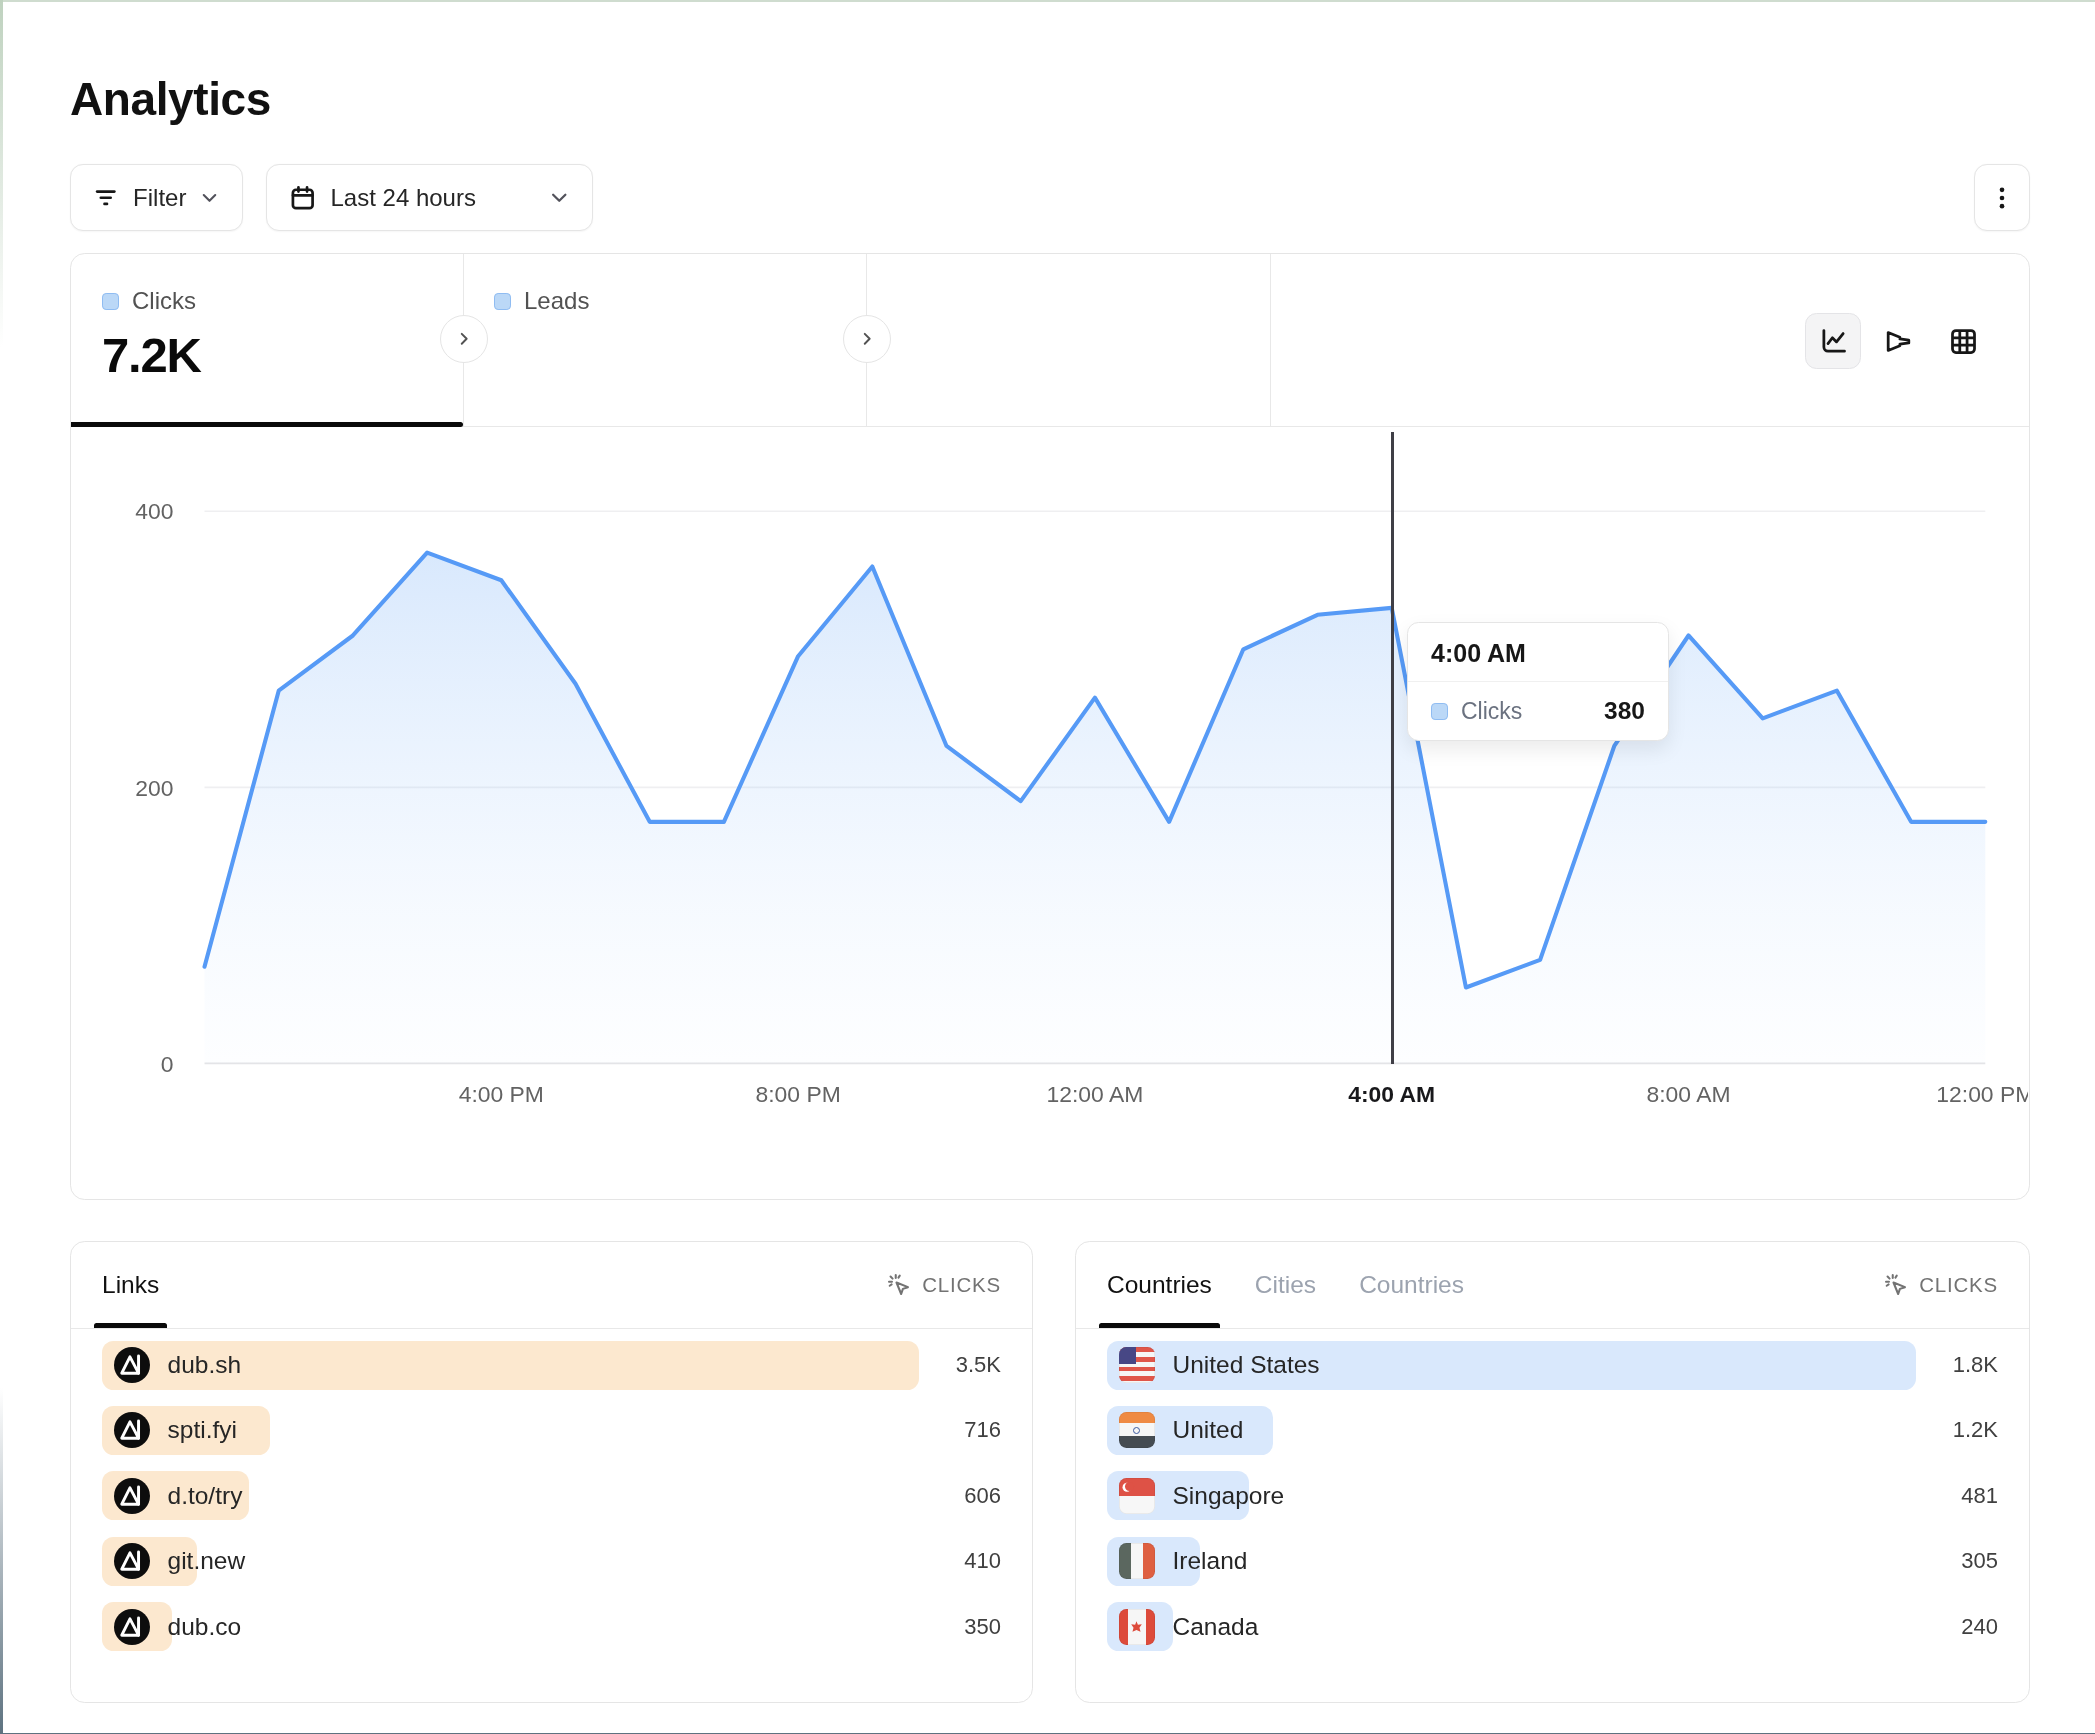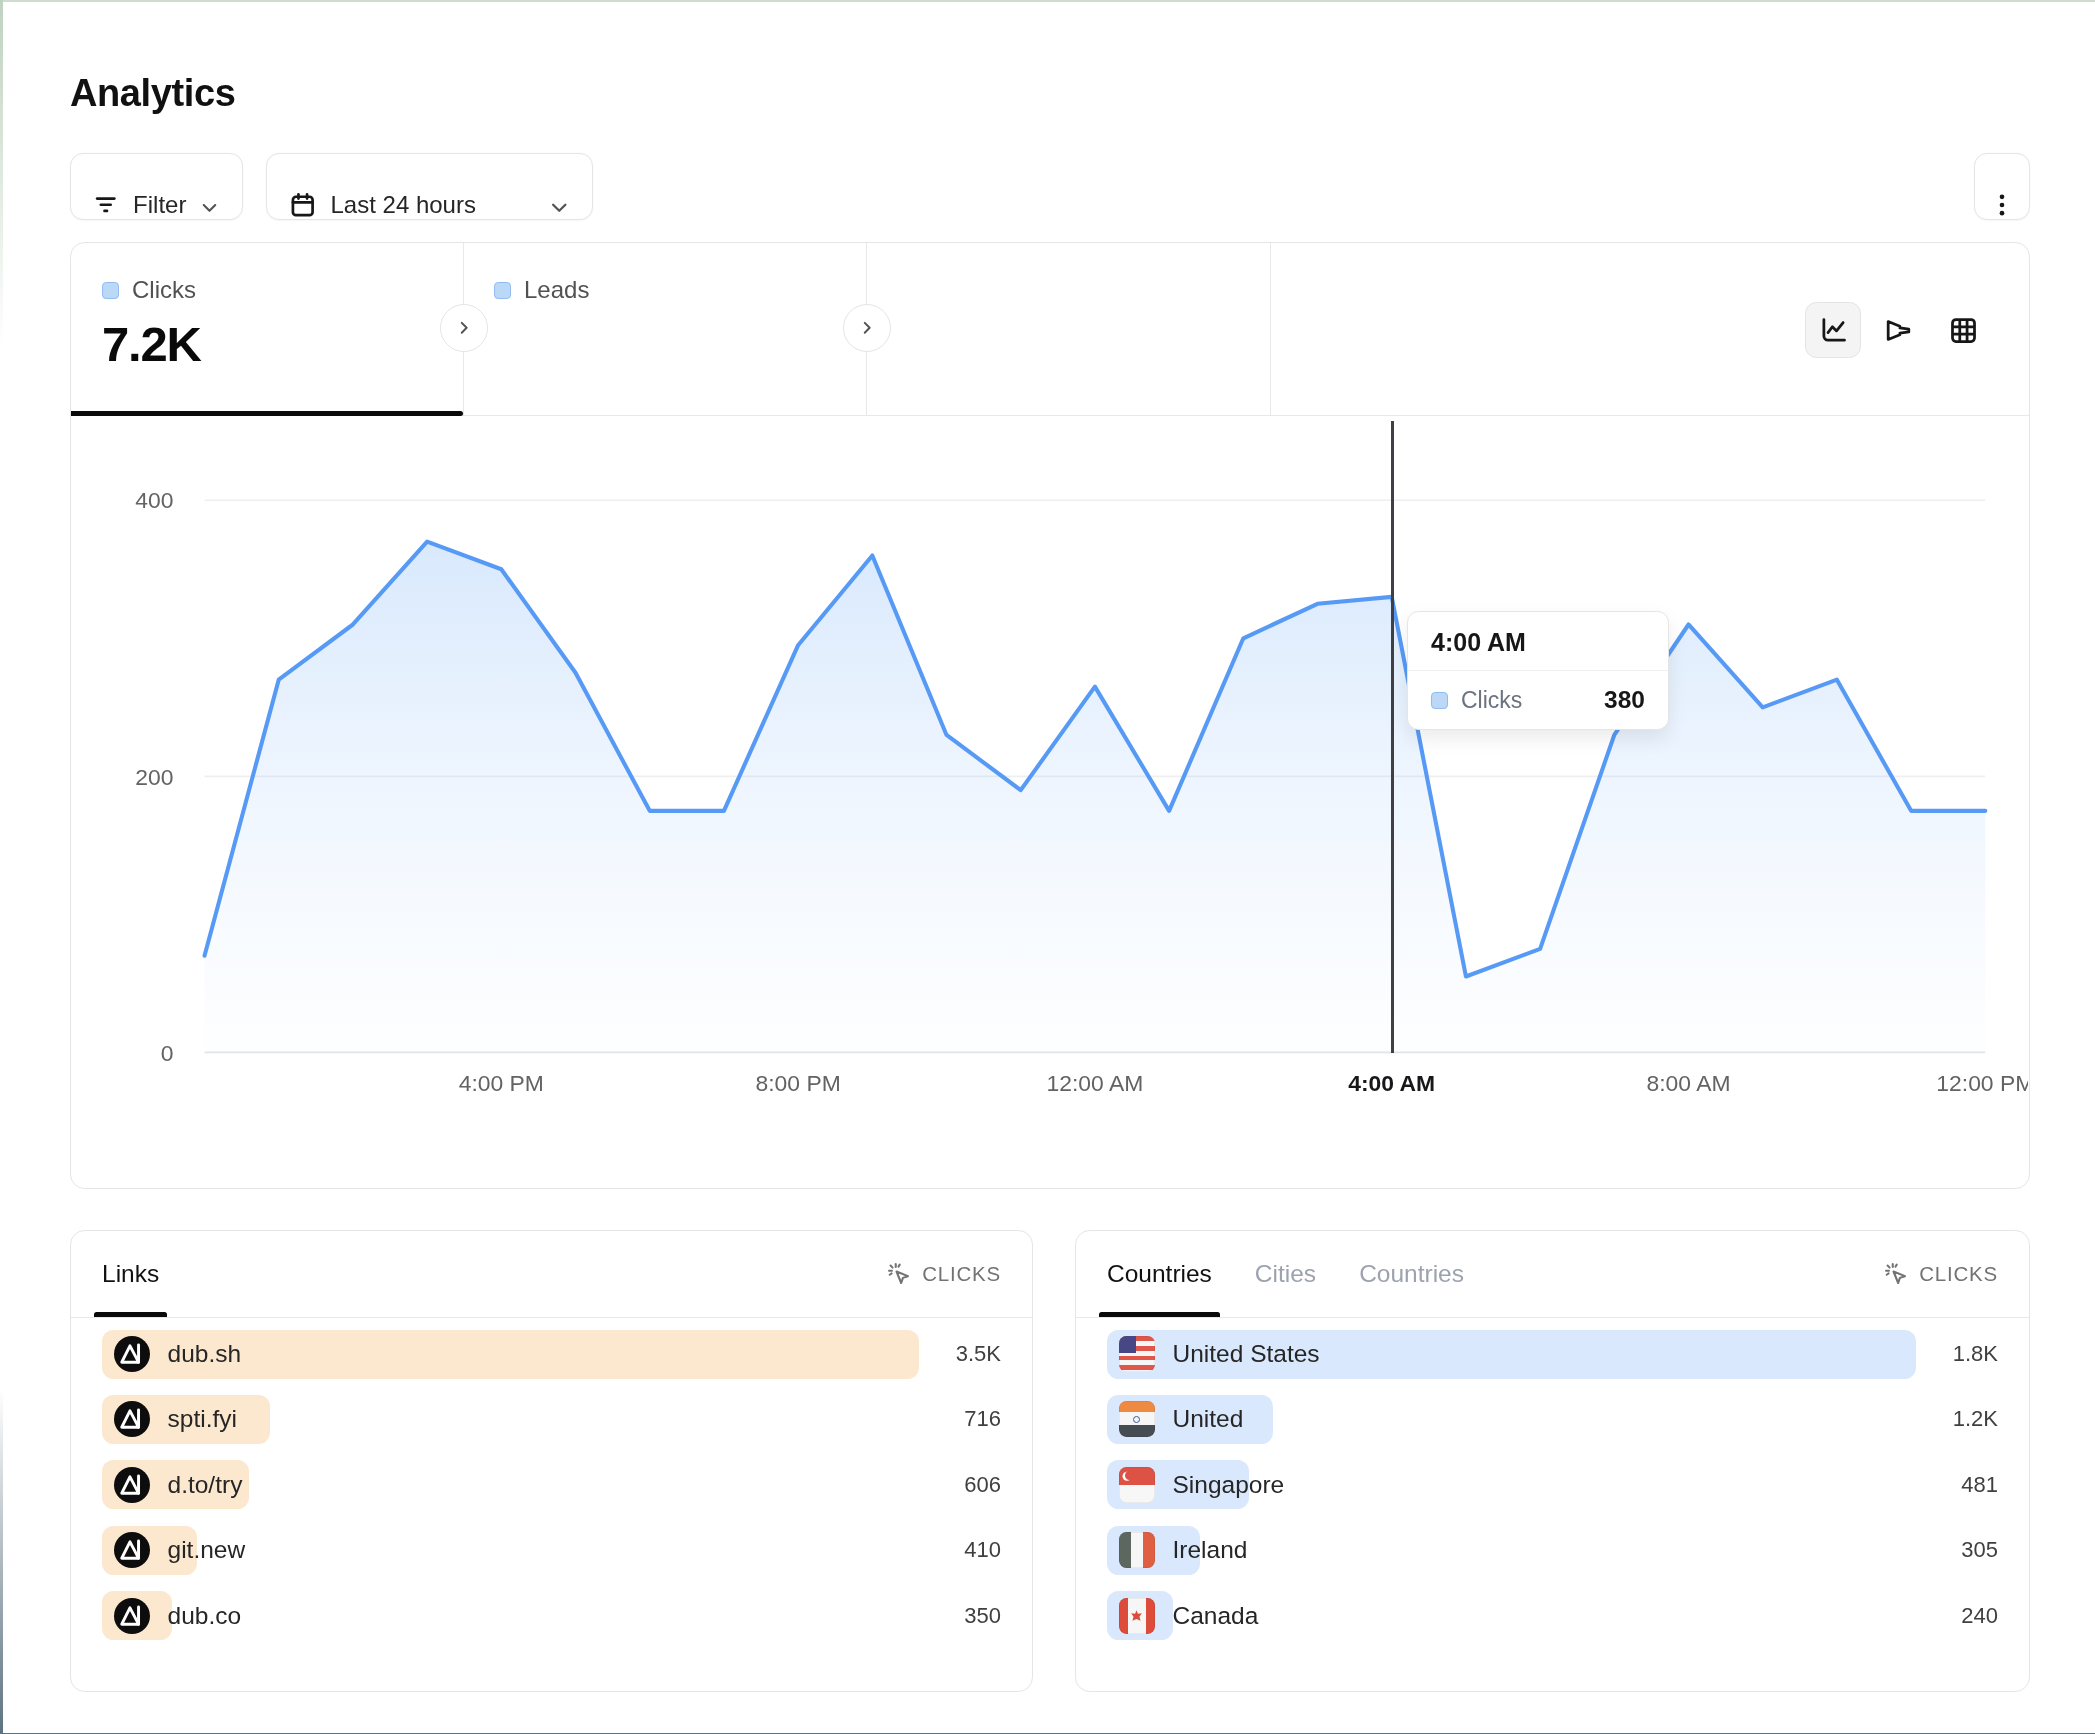--- a/index.html
+++ b/index.html
@@ -3,24 +3,24 @@
 <meta charset="utf-8">
 <style>
   html,body{margin:0;padding:0;background:#fff;}
   body{width:2096px;height:1735px;position:relative;font-family:"Liberation Sans",sans-serif;color:#171717;overflow:hidden;}
   .edge-left{position:absolute;left:0;top:0;bottom:0;width:2.5px;background:linear-gradient(180deg,#bfd2bf 0%,#ffffff 20%,#ffffff 80%,#5d7280 100%);z-index:50;}
   .edge-bottom{position:absolute;left:0;right:0;bottom:0;height:2.5px;background:#5d7280;z-index:50;}
   .edge-top{position:absolute;left:0;right:0;top:0;height:1.6px;background:#cfdccf;z-index:50;}
 
   .screen{position:absolute;left:70px;top:0;width:1960px;}
 
-  h1.page-title{margin:72px 0 0 0;font-size:38px;font-weight:700;letter-spacing:-0.4px;color:#111;}
+  h1.page-title{margin:72px 0 0 0;font-size:46px;font-weight:700;letter-spacing:-0.4px;color:#111;}
 
   .toolbar{display:flex;align-items:center;margin-top:38px;height:67px;}
-  .btn{display:flex;align-items:flex-end;background:#fff;border:1.2px solid #E5E5E5;border-radius:13px;height:67px;box-sizing:border-box;box-shadow:0 0.8px 1.6px rgba(0,0,0,0.04);cursor:pointer;}
+  .btn{display:flex;align-items:center;background:#fff;border:1.2px solid #E5E5E5;border-radius:13px;height:67px;box-sizing:border-box;box-shadow:0 0.8px 1.6px rgba(0,0,0,0.04);cursor:pointer;}
   .btn-filter{width:173px;padding:0 19.6px;}
   .btn-date{width:327px;padding:0 21px;margin-left:23px;}
   .btn-kebab{width:56px;margin-left:auto;justify-content:center;}
   .btn-label{font-size:24px;font-weight:500;color:#262626;white-space:nowrap;}
   .icon{display:inline-flex;flex:none;}
   .gap-l{margin-left:13px;} .gap-s{margin-left:11.5px;}
   .chev-end{margin-left:auto;}
 
   .chart-card{position:relative;margin-top:22px;width:1960px;height:947px;border:1.2px solid #E5E5E5;border-radius:14.7px;box-sizing:border-box;background:#fff;}
   .metric-tabs{position:relative;height:172px;border-bottom:1.2px solid #E8E8E8;display:flex;}

